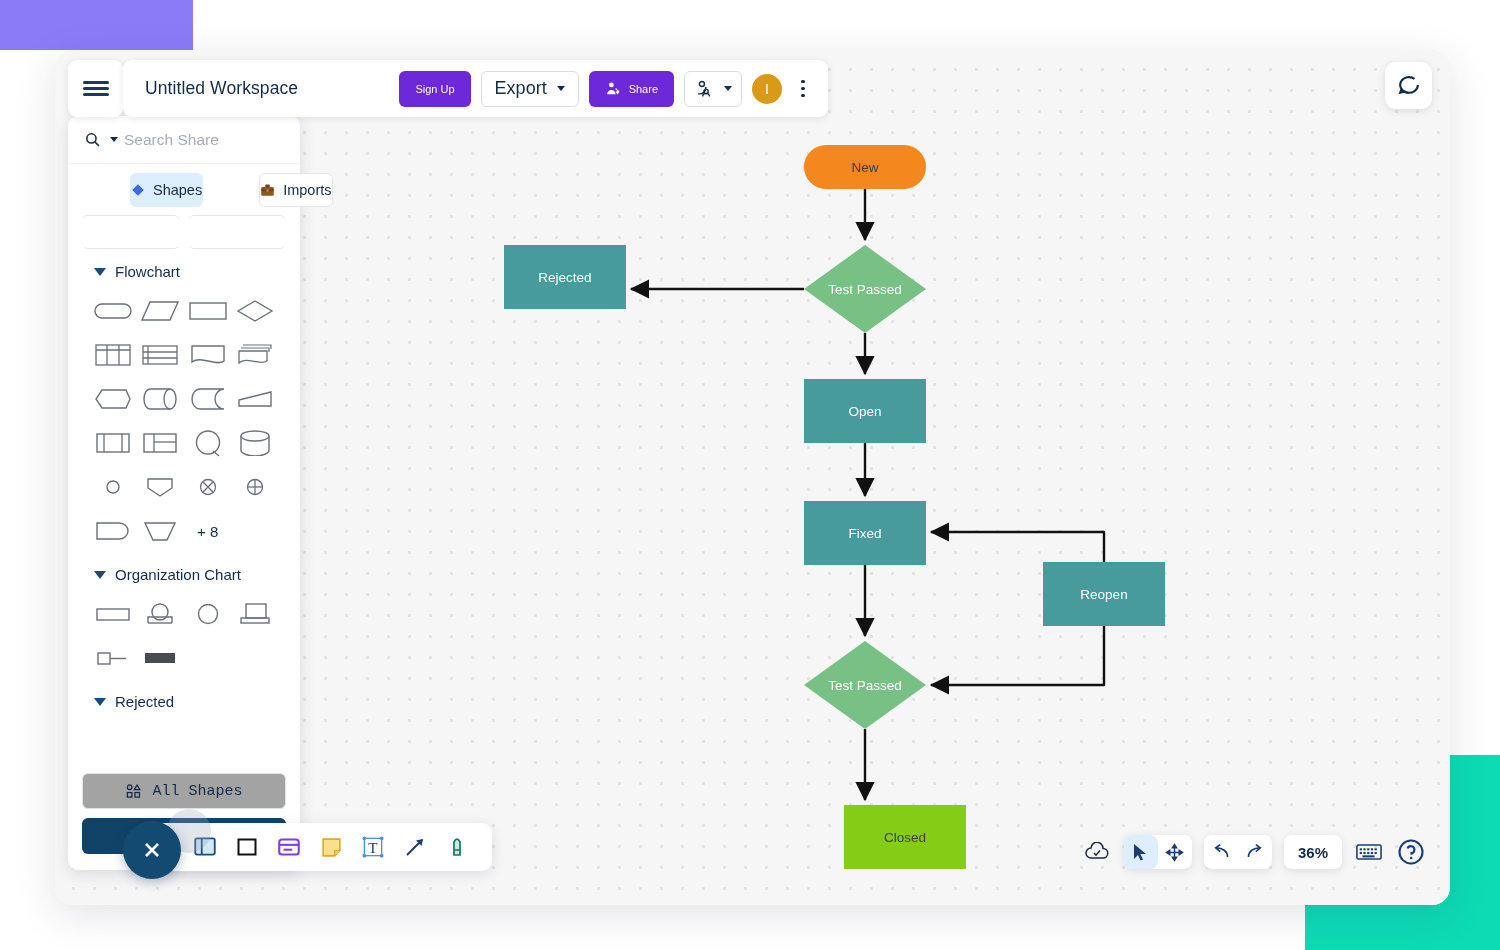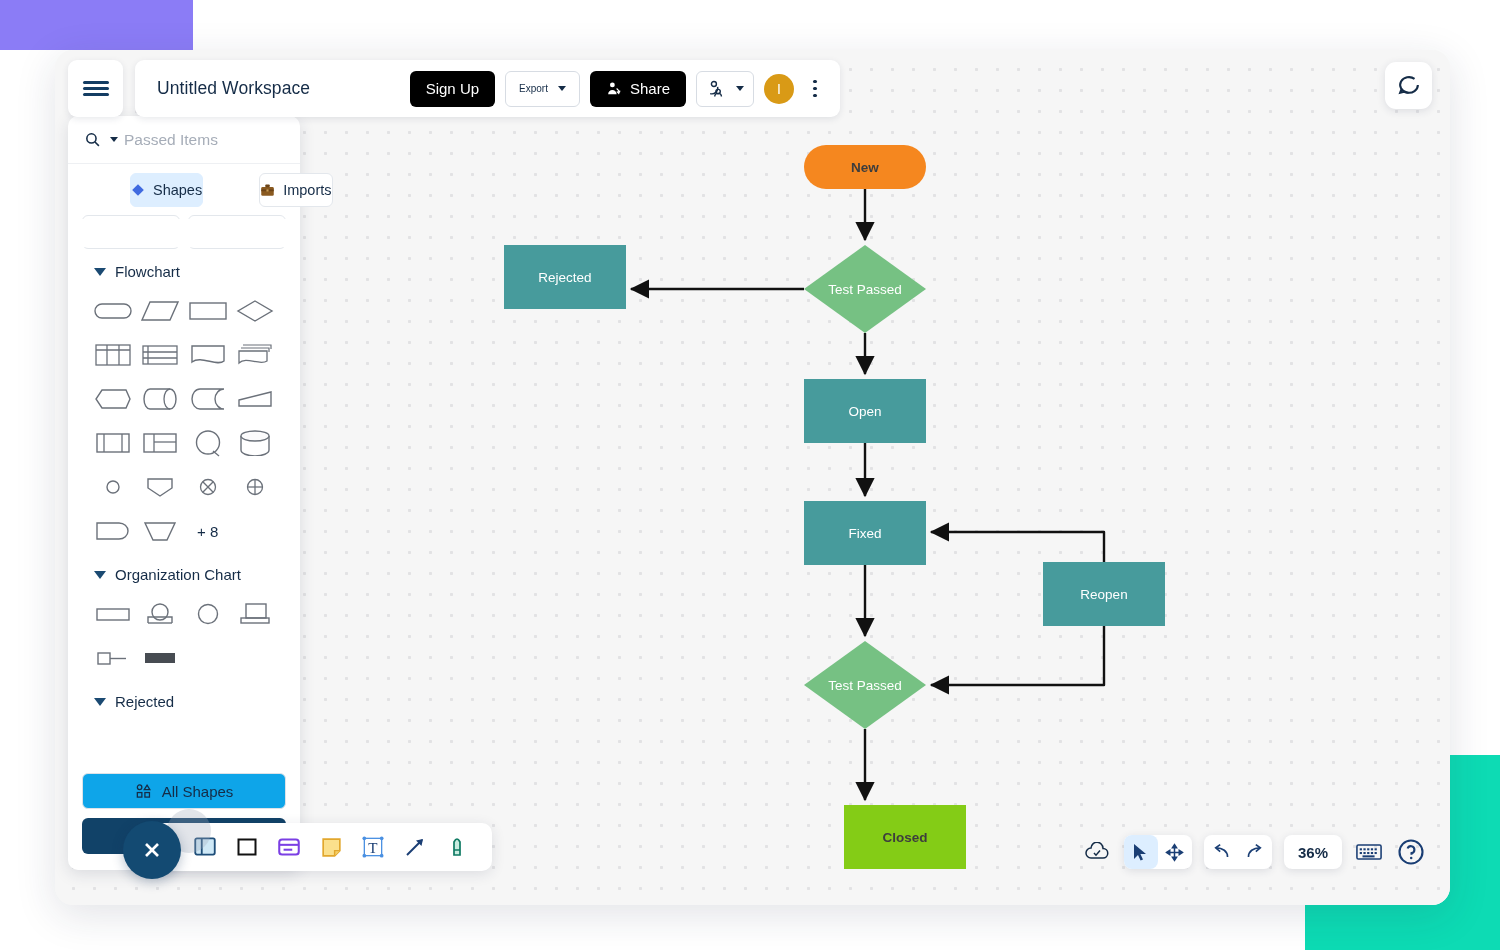--- a/index.html
+++ b/index.html
@@ -39,21 +39,21 @@
     position: absolute; inset: 0;
     background-color: #f6f6f6;
     background-image: radial-gradient(circle, #e2e2e4 1.4px, transparent 1.5px);
     background-size: 21px 21px;
     background-position: 8px 9px;
   }
 
   
   .topbar-wrap {
     position: absolute; left: 13px; top: 10px;
-    display: flex; gap: 12px;
+    display: flex; gap: 0;
     z-index: 40;
   }
   .hamburger-btn {
     width: 55px; height: 57px;
     background: #fff; border-radius: 9px;
     box-shadow: 0 2px 7px rgba(30,40,70,0.10);
     display: flex; align-items: center; justify-content: center;
     cursor: pointer;
   }
   .hamburger-btn .bar { width: 26px; height: 3.2px; background: #143d63; border-radius: 2px; margin: 2.6px 0; display:block;}
@@ -68,26 +68,26 @@
     font-size: 17.5px; color: #152c47; flex: 1;
     letter-spacing: .1px;
   }
   .btn {
     border: none; border-radius: 6px; cursor: pointer;
     font-family: inherit;
     display: inline-flex; align-items: center; justify-content: center;
     gap: 7px;
   }
   .btn-primary {
-    background: #000000; color: #fff;
-    height: 36px; padding: 0 16px; font-size: 15px;
+    background: #6d28d9; color: #fff;
+    height: 36px; padding: 0 16px; font-size: 11px;
   }
   .btn-outline {
     background: #fff; color: #152c47;
-    height: 36px; padding: 0 13px; font-size: 10px;
+    height: 36px; padding: 0 13px; font-size: 18px;
     border: 1px solid #d7dce3;
   }
   .caret { display:inline-block; width:0;height:0;border-left:4.5px solid transparent;border-right:4.5px solid transparent;border-top:5.5px solid currentColor; margin-left:3px;}
   .avatar-btn {
     width: 30px; height: 30px; border-radius: 50%;
     background: #d99a16; color: #fff;
     display:flex;align-items:center;justify-content:center;
     font-size: 14px; cursor:pointer;
   }
   .kebab { width: 22px; height: 30px; display:flex;flex-direction:column;align-items:center;justify-content:center;gap:3.5px;cursor:pointer;}
@@ -140,21 +140,21 @@
   .shape-cell {
     height: 42px; display:flex;align-items:center;justify-content:center;cursor:pointer;border-radius:4px;
   }
   .plus-n { font-size: 15px; color:#152c47; }
   .panel-footer { padding: 10px 14px 16px 14px; }
   .wide-btn {
     width: 100%; height: 36px; border-radius: 6px;
     display:flex;align-items:center;justify-content:center;gap:10px;
     font-size: 15px; cursor: pointer; font-family: inherit;
   }
-  .wide-outline { background:#0ea5e9; color:#152c47; border:1px solid #dde2e8; }
+  .wide-outline { background:#a3a3a3; color:#152c47; border:1px solid #dde2e8;font-family:Liberation Mono, monospace; }
   .wide-solid { background:#114268; color:#fff; border:none; margin-top: 9px;}
 
   
   .dock {
     position:absolute; left:97px; bottom: 34px;
     height: 48px; background:#fff; border-radius: 0 10px 10px 0;
     box-shadow: 0 3px 14px rgba(30,40,70,.12);
     display:flex; align-items:center; gap: 8px;
     padding: 0 18px 0 36px; z-index: 35;
   }
@@ -190,21 +190,21 @@
     box-shadow:0 2px 8px rgba(30,40,70,.12); cursor:pointer;
   }
   .plain-icon { width:30px;height:30px;display:flex;align-items:center;justify-content:center;cursor:pointer;}
 
   
   .flow { position:absolute; inset:0; z-index: 10; pointer-events:none;}
   .node {
     position:absolute; display:flex;align-items:center;justify-content:center;
     color:#fff; font-size:13.5px; pointer-events:auto; cursor:pointer;
   }
-  .node.dark-text { color:#3d3d3d;font-weight:bold; }
+  .node.dark-text { color:#3d3d3d; }
 </style>
 </head>
 <body>
 
 <div id="root">
 
   <div class="deco-purple"></div>
   <div class="deco-teal"></div>
 
   <div class="app-window">
@@ -334,21 +334,21 @@
       </svg>
     </div>
 
     <div class="panel">
       <div class="search-row">
         <svg width="17" height="17" viewBox="0 0 24 24" fill="none" stroke="#152c47" stroke-width="2.2">
           <circle cx="10.5" cy="10.5" r="6.5"></circle>
             <line x1="15.5" y1="15.5" x2="21" y2="21"></line>
         </svg>
         <span class="caret" style="color:#152c47;"></span>
-        <span class="search-ph">Passed Items</span>
+        <span class="search-ph">Search Share</span>
       </div>
 
       <div class="tabs-row">
         <div class="tab active">
           <svg width="14" height="14" viewBox="0 0 24 24">
             <polygon points="12,2 22,12 12,22 2,12" fill="#3f6ae0"></polygon>
           </svg>
           <span>Shapes</span>
         </div>
         <div class="tab">

